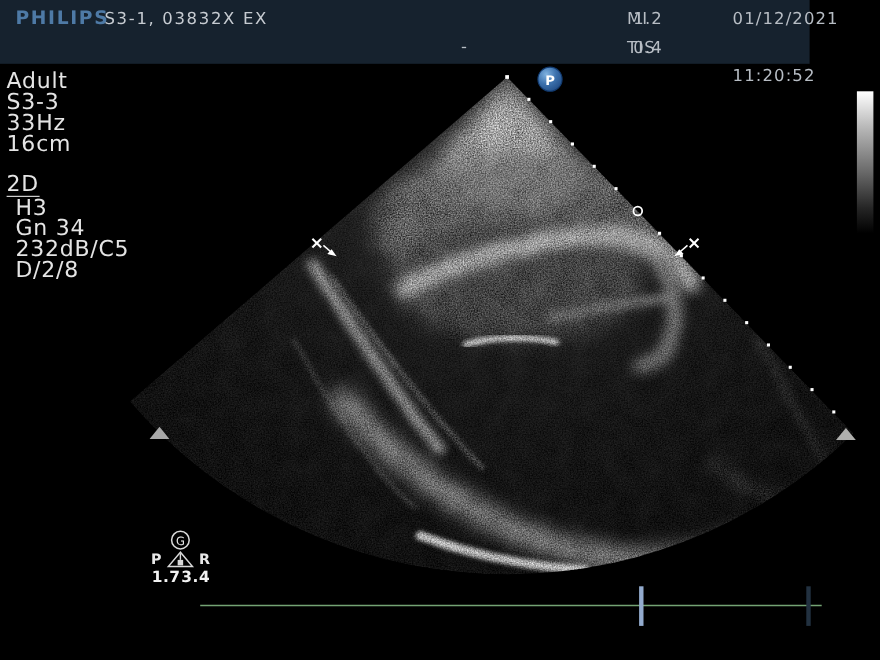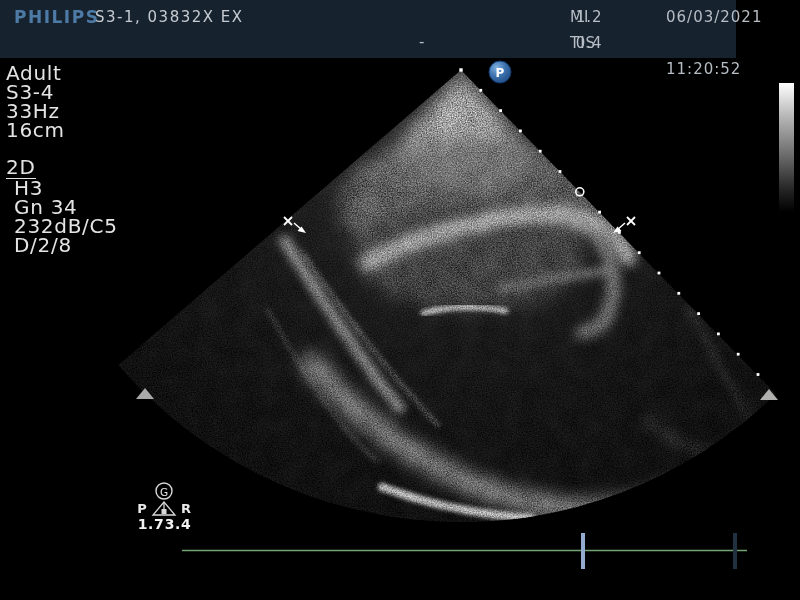--- a/index.html
+++ b/index.html
@@ -180,29 +180,29 @@
       <line x1="182" y1="550.5" x2="747" y2="550.5" stroke="var(--ecg-green,#74a374)" stroke-width="1.4"></line>
       <rect x="581" y="533" width="4" height="36" fill="var(--sweep-tick,#93abce)"></rect>
       <rect x="733" y="533" width="4" height="36" fill="var(--sweep-tick-dim,#223140)"></rect>
     </g>
   </svg>
 
   <div class="hdr">
     <span class="brand">PHILIPS</span>
     <span class="probe">S3-1, 03832X EX</span>
     <span class="mi"><span>MI</span>&nbsp;<span>1.2</span></span>
-    <span class="dt">06/03/2021</span>
+    <span class="dt">01/12/2021</span>
     <span class="sep">-</span>
     <span class="tis"><span>TIS</span>&nbsp;<span>0.4</span></span>
     <span class="tm">11:20:52</span>
   </div>
 
   <div class="params">
     <div>Adult</div>
-    <div>S3-4</div>
+    <div>S3-3</div>
     <div>33Hz</div>
     <div>16cm</div>
     <div class="gap"></div>
     <div><span class="mode">2D</span></div>
     <div class="sub">H3</div>
     <div class="sub">Gn 34</div>
     <div class="sub">232dB/C5</div>
     <div class="sub">D/2/8</div>
   </div>
 

